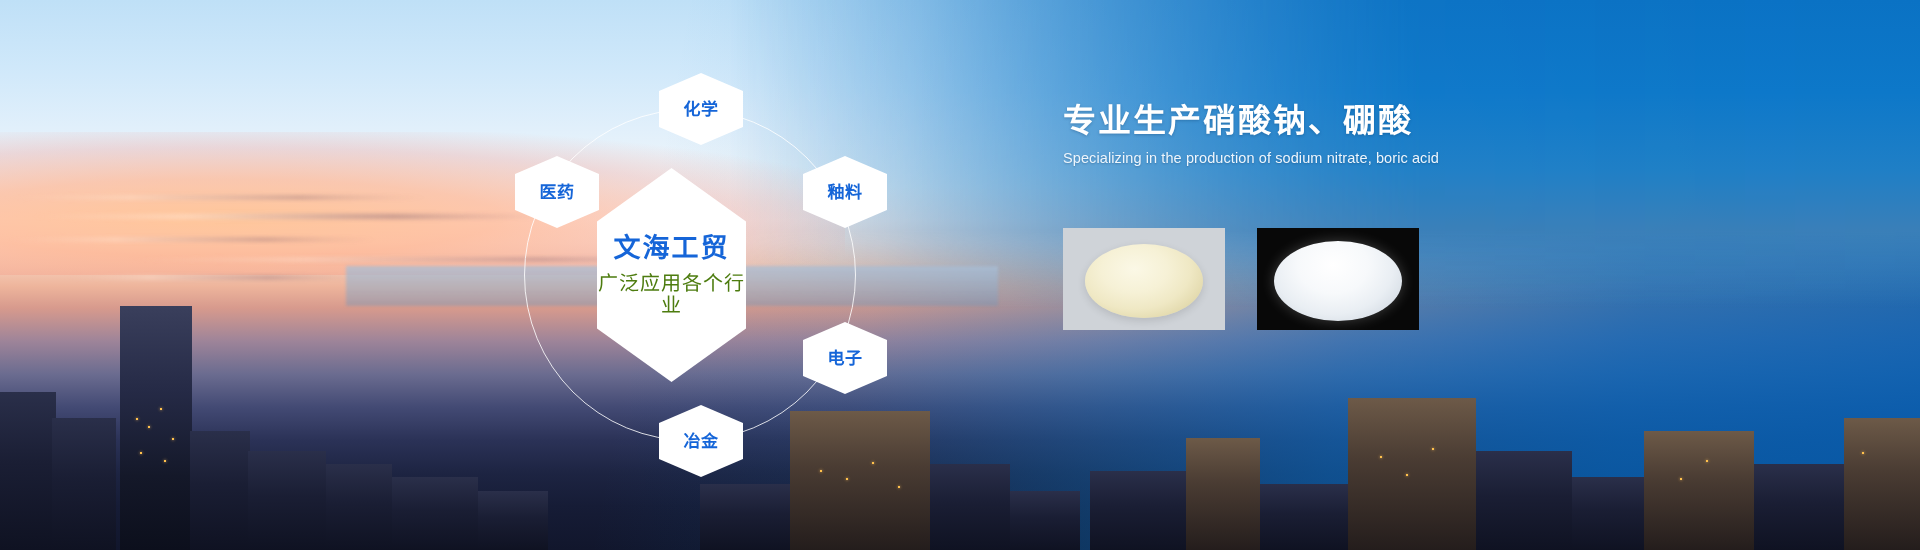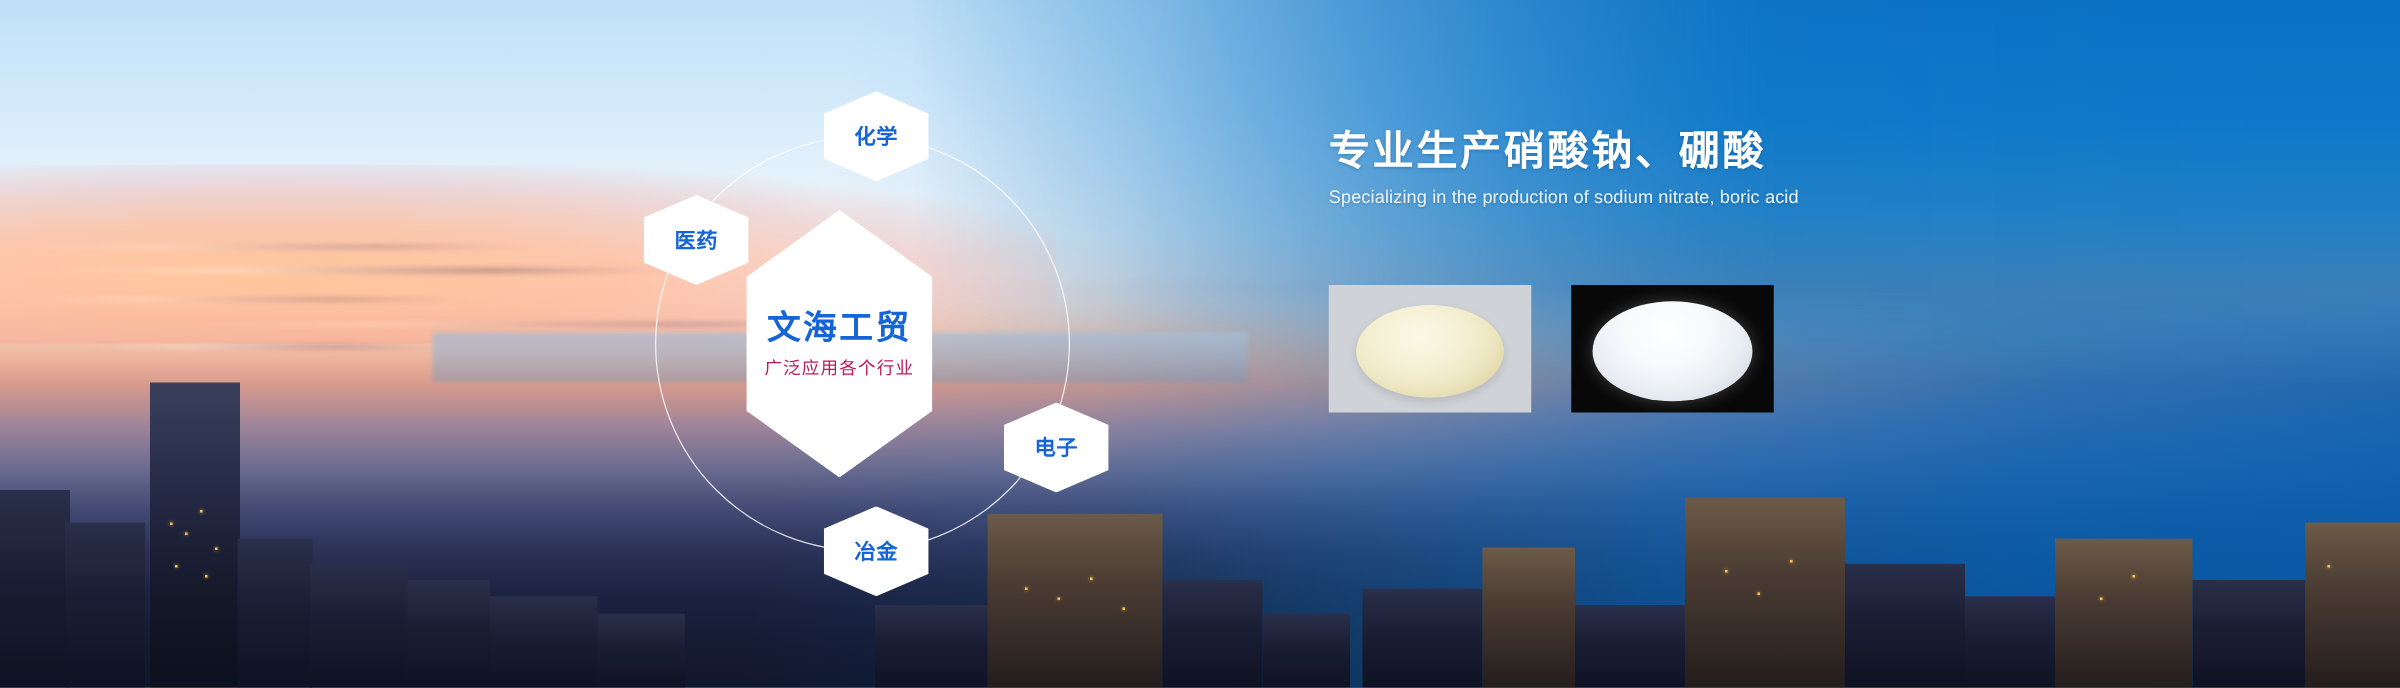--- a/index.html
+++ b/index.html
@@ -123,21 +123,21 @@
     left:50%; top:50%;
     width:149px; height:214px;
     margin:-107px 0 0 -93px;
   }
   .hex-center .center-title {
     font-size:27px; font-weight:bold; color:#1565d8;
     letter-spacing:2px; line-height:1.1;
   }
   .hex-center .center-sub {
     margin-top:9px;
-    font-size:14px; color:#be185d; letter-spacing:1px; line-height:1.1;
+    font-size:20px; color:#4d7c0f; letter-spacing:1px; line-height:1.1;
   }
 
   
   .pos-top     { left:50%; top:50%; transform:translate(0,-166px); }
   .pos-tr      { left:50%; top:50%; transform:translate(144px,-83px); }
   .pos-br      { left:50%; top:50%; transform:translate(144px, 83px); }
   .pos-bottom  { left:50%; top:50%; transform:translate(0,166px); }
   .pos-bl      { left:50%; top:50%; transform:translate(-144px, 83px); }
   .pos-tl      { left:50%; top:50%; transform:translate(-144px,-83px); }
 
@@ -254,20 +254,23 @@
     <div class="ring"></div>
 
     <div class="hex hex-center">
       <div class="center-title">文海工贸</div>
       <div class="center-sub">广泛应用各个行业</div>
     </div>
 
     <div class="hex hex-sm pos-top">
       <span class="hex-label">化学</span>
     </div>
+    <div class="hex hex-sm pos-tr">
+      <span class="hex-label">釉料</span>
+    </div>
     <div class="hex hex-sm pos-br">
       <span class="hex-label">电子</span>
     </div>
     <div class="hex hex-sm pos-bottom">
       <span class="hex-label">冶金</span>
     </div>
     <div class="hex hex-sm pos-tl">
       <span class="hex-label">医药</span>
     </div>
   </div>

